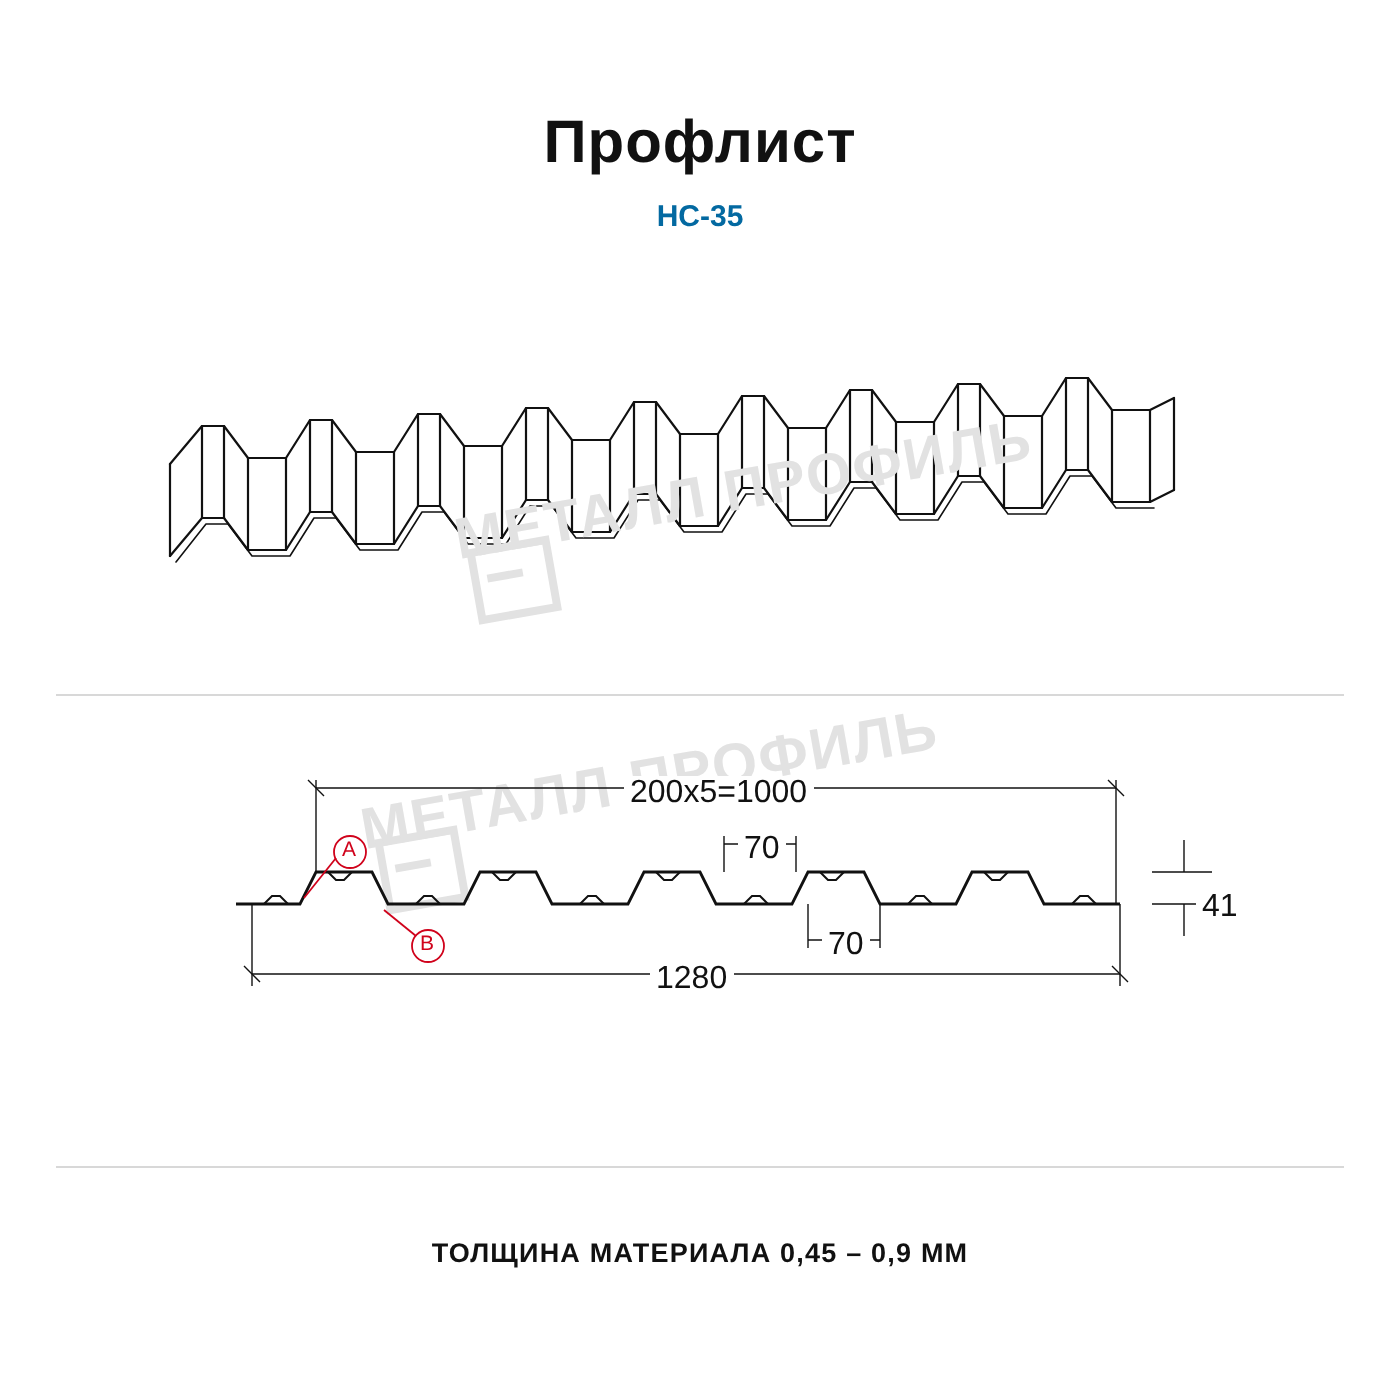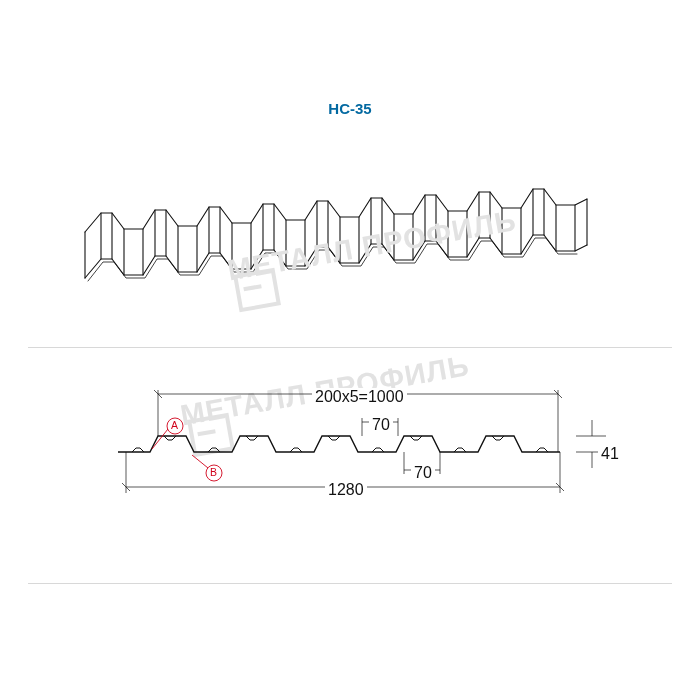--- a/index.html
+++ b/index.html
@@ -123,20 +123,21 @@
     font-size: 10.5px;
     color: #d0021b;
     font-weight: normal;
   }
 </style>
 </head>
 <body>
 
 <div class="page">
 
+  <div class="title">Профлист</div>
   <div class="subtitle">НС-35</div>
 
   <svg class="layer" viewBox="0 0 700 700">
     <g fill="none" stroke="#111111" stroke-width="1.1" stroke-linejoin="round" stroke-linecap="round">
 
       <path d="M85,232 L101,213 L112,213 L124,229 L143,229 L155,210 L166,210 L178,226 L197,226
                L209,207 L220,207 L232,223 L251,223 L263,204 L274,204 L286,220 L305,220
                L317,201 L328,201 L340,217 L359,217 L371,198 L382,198 L394,214 L413,214
                L425,195 L436,195 L448,211 L467,211 L479,192 L490,192 L502,208 L521,208
                L533,189 L544,189 L556,205 L575,205 L587,199"></path>
@@ -263,13 +264,14 @@
   <div class="dim-label" style="left:369px; top:416px;">70</div>
   <div class="dim-label" style="left:411px; top:464px;">70</div>
   <div class="dim-label" style="left:325px; top:481px;">1280</div>
   <div class="dim-label" style="left:598px; top:445px;">41</div>
 
   <div class="callout-label" style="left:171px; top:419px;">A</div>
   <div class="callout-label" style="left:210px; top:466px;">B</div>
 
   <div class="divider bottom"></div>
 
+  <div class="footer-note">ТОЛЩИНА МАТЕРИАЛА 0,45 – 0,9 ММ</div>
 </div>
 
 </body></html>

